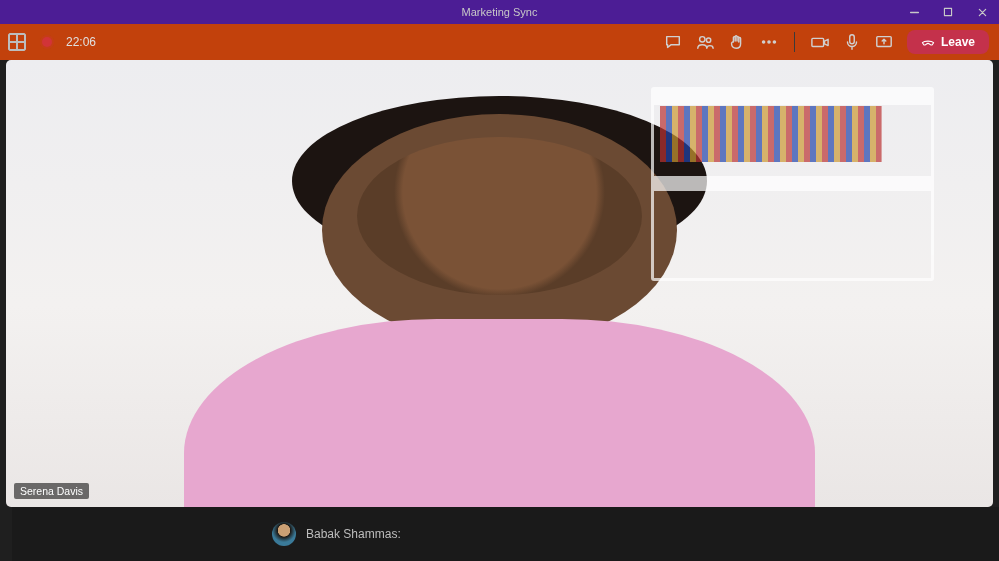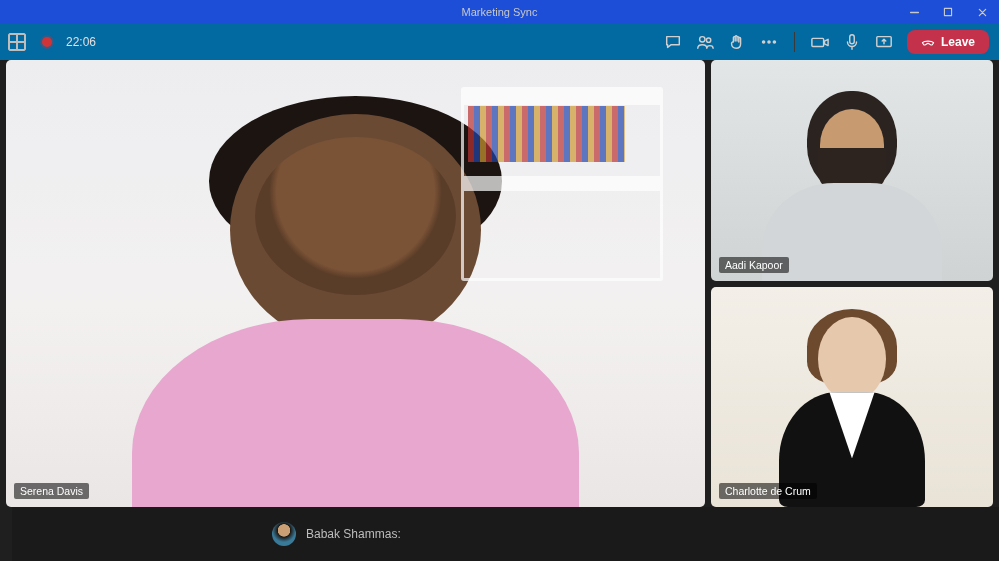--- a/index.html
+++ b/index.html
@@ -7,21 +7,21 @@
     font-family: "Segoe UI", -apple-system, sans-serif;
     background: #1f1f1f;
     width: 999px;
     height: 561px;
     overflow: hidden;
     color: #e0e0e0;
     font-size: 12px;
   }
   .titlebar {
     height: 24px;
-    background: #1d4ed8;
+    background: #4c1d95;
     display: flex;
     align-items: center;
     justify-content: center;
     position: relative;
     font-size: 11px;
     color: #c8c8c8;
   }
   .window-controls {
     position: absolute;
     right: 0; top: 0;
@@ -30,21 +30,21 @@
   }
   .window-controls div {
     width: 34px;
     display: flex;
     align-items: center;
     justify-content: center;
     color: #c8c8c8;
   }
   .toolbar {
     height: 36px;
-    background: #0369a1;
+    background: #c2410c;
     display: flex;
     align-items: center;
     padding: 0 10px 0 8px;
   }
   .toolbar-left { display: flex; align-items: center; gap: 10px; }
   .grid-btn {
     width: 18px; height: 18px;
     border: 1.4px solid #bdbdbd;
     border-radius: 2px;
     display: grid;
@@ -298,39 +298,18 @@
     <div class="tile large">
       <div class="fake-person serena">
         <div class="fp-bg"></div>
           <div class="hair"></div>
           <div class="fp-head"></div>
           <div class="fp-body"></div>
       </div>
       <div class="label">Serena Davis</div>
     </div>
   </div>
-  <div class="col-mid">
-    <div class="tile mid">
-      <div class="fake-person aadi">
-        <div class="fp-bg"></div>
-          <div class="fp-head"></div>
-          <div class="beard"></div>
-          <div class="fp-body"></div>
-      </div>
-      <div class="label">Aadi Kapoor</div>
-    </div>
-    <div class="tile mid">
-      <div class="fake-person charlotte">
-        <div class="fp-bg"></div>
-          <div class="hair"></div>
-          <div class="fp-head"></div>
-          <div class="fp-body"></div>
-          <div class="shirt"></div>
-      </div>
-      <div class="label">Charlotte de Crum</div>
-    </div>
-  </div>
 </div>
 
 <div class="caption-bar">
   <div class="cap-avatar av-babak-sm"></div>
   <span class="cap-name">Babak Shammas:</span>
 </div>
 
 </body></html>

